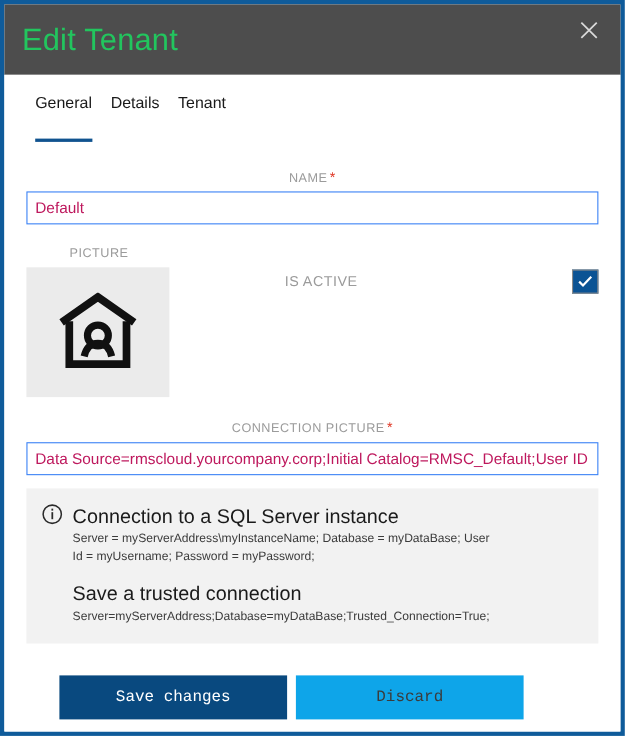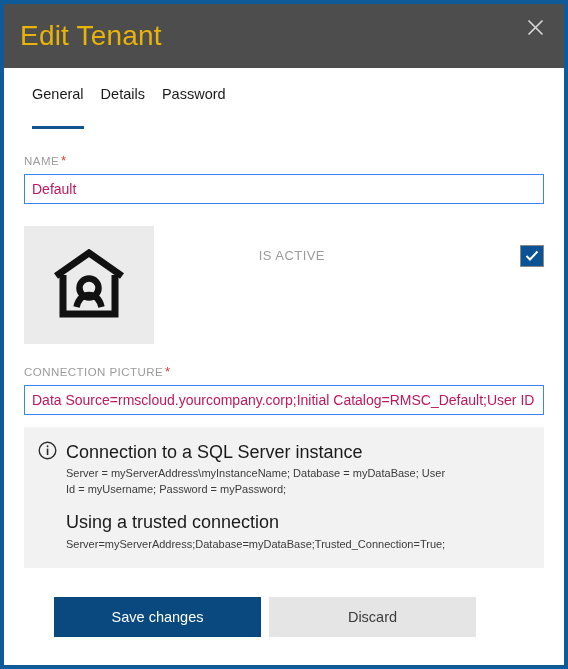--- a/index.html
+++ b/index.html
@@ -31,21 +31,21 @@
   
   .titlebar {
     height: 64px;
     background: #4d4d4d;
     flex: 0 0 auto;
     position: relative;
     display: flex;
     align-items: center;
   }
   .title-text {
-    color: #eab308;
+    color: #22c55e;
     font-size: 28px;
     font-weight: 400;
     letter-spacing: 0.2px;
     margin-left: 16px;
     line-height: 1;
   }
   .close-btn {
     position: absolute;
     right: 8px;
     top: 6px;
@@ -87,20 +87,21 @@
     border-bottom-color: #10538f;
   }
 
   
   .field-label {
     font-size: 11.5px;
     color: #9b9b9b;
     letter-spacing: 0.45px;
     margin-bottom: 6px;
     font-weight: 400;
+    text-align: center;
   }
   .req {
     color: #e03a28;
     font-size: 13px;
     margin-left: 2px;
   }
 
   
   .text-input {
     box-sizing: border-box;
@@ -199,33 +200,33 @@
     margin-top: 29px;
     display: flex;
     gap: 8px;
     padding-left: 30px;
     padding-right: 30px;
   }
   .btn {
     width: 207px;
     height: 40px;
     border: none;
-    font-family: Liberation Sans, sans-serif;
+    font-family: Liberation Mono, monospace;
     font-size: 14.5px;
     cursor: pointer;
     line-height: 40px;
     padding: 0;
     text-align: center;
   }
   .btn-primary {
     background: #09497f;
     color: #ffffff;
   }
   .btn-secondary {
-    background: #e5e5e5;
+    background: #0ea5e9;
     color: #3b3b3b;
     text-align: center;
   }
 </style>
 </head>
 <body>
 
 <div class="window">
 
   <div class="titlebar">
@@ -235,32 +236,33 @@
         <path d="M1.5 1.5 L15.5 15.5 M15.5 1.5 L1.5 15.5" stroke="#d9d9d9" stroke-width="1.6" fill="none"></path>
       </svg>
     </div>
   </div>
 
   <div class="content">
 
     <div class="tabs">
       <div class="tab active">General</div>
       <div class="tab">Details</div>
-      <div class="tab">Password</div>
+      <div class="tab">Tenant</div>
     </div>
 
     <div class="name-block">
       <div class="field-label">
         <span>NAME</span><span class="req">*</span>
       </div>
       <input class="text-input" type="text" value="Default" style="">
     </div>
 
     <div class="mid-row">
       <div class="picture-col">
+        <div class="field-label">PICTURE</div>
         <div class="picture-box">
           <span>
             <svg width="78" height="72" viewBox="0 0 78 72">
               <path d="M6 27 L39 4 L72 27" stroke="#111111" stroke-width="7" fill="none" stroke-linejoin="miter"></path>
               <path d="M13 26 L13 65 L65 65 L65 26" stroke="#111111" stroke-width="7" fill="none"></path>
               <circle cx="39" cy="39" r="9.5" stroke="#111111" stroke-width="6.5" fill="none"></circle>
               <path d="M26.5 58 C28.5 49.5 33 46 39 46 C45 46 49.5 49.5 51.5 58" stroke="#111111" stroke-width="6.5" fill="none" stroke-linecap="butt"></path>
             </svg>
           </span>
         </div>
@@ -290,21 +292,21 @@
           <circle cx="9.5" cy="9.5" r="8.3" stroke="#2b2b2b" stroke-width="1.4" fill="none"></circle>
           <rect x="8.75" y="7.6" width="1.6" height="6.4" fill="#2b2b2b"></rect>
           <rect x="8.75" y="4.4" width="1.6" height="1.8" fill="#2b2b2b"></rect>
         </svg>
       </span>
       <div class="info-body">
         <p class="info-heading">Connection to a SQL Server instance</p>
         <p class="info-line">Server = myServerAddress\myInstanceName; Database = myDataBase; User</p>
         <p class="info-line">Id = myUsername; Password = myPassword;</p>
         <div class="info-gap"></div>
-        <p class="info-heading">Using a trusted connection</p>
+        <p class="info-heading">Save a trusted connection</p>
         <p class="info-line">Server=myServerAddress;Database=myDataBase;Trusted_Connection=True;</p>
       </div>
     </div>
 
     <div class="footer">
       <button class="btn btn-primary">Save changes</button>
       <button class="btn btn-secondary">Discard</button>
     </div>
 
   </div>

